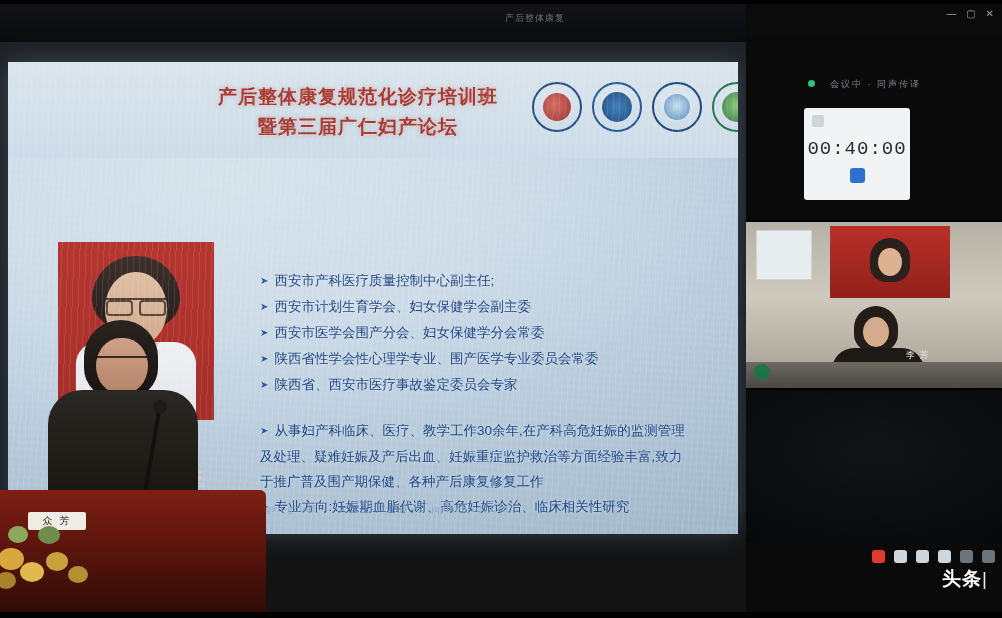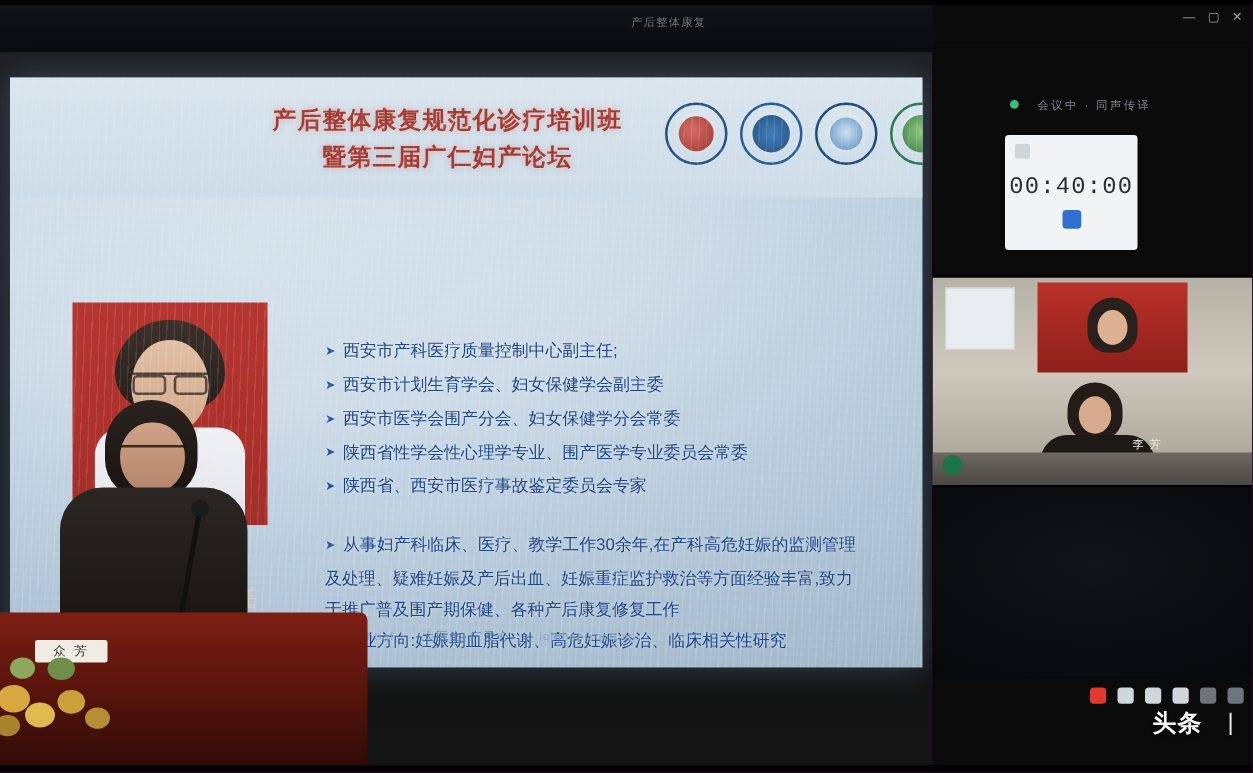--- a/index.html
+++ b/index.html
@@ -162,21 +162,20 @@
     font-size: 9px; color:#4b79b1; letter-spacing: 2px;
     filter: blur(.4px);
   }
   .slide-footer .side { color:#8aa6c6; letter-spacing:1px; }
 
   
   .podium {
     position:absolute; left: 0; bottom: 0; width: 266px; height: 128px;
     background: linear-gradient(180deg,#7e1f14 0%, #5b150d 45%, #2d0a06 100%);
     border-top-right-radius: 6px;
-    padding-left: 28px;
   }
   .podium .plate {
     position:absolute; left: 28px; top: 22px; width: 58px; height: 18px;
     background: #f0ece4; border-radius: 2px;
     display:flex; align-items:center; justify-content:center;
     font-size: 10px; color:#2a2a2a; letter-spacing:2px;
   }
   .flowers {
     position:absolute; left: -6px; bottom: 26px; width: 118px; height: 96px;
   }
@@ -329,21 +328,21 @@
 
   
   .shade-top, .shade-bottom {
     position:absolute; left:0; width: 1002px; background:#000;
   }
   .shade-top { top: 0; height: 4px; }
   .shade-bottom { bottom: 0; height: 6px; }
 
   .watermark {
     position:absolute; right: 14px; bottom: 26px;
-    display:flex; align-items:center; gap: 20px;
+    display:flex; align-items:center; gap: 0;
     color:#ffffff; font-size: 19px; letter-spacing: 1px;
     text-shadow: 0 1px 3px rgba(0,0,0,.8);
   }
   .wm-badge {
     display:flex; align-items:center; gap: 4px;
     font-weight: bold;
   }
   .wm-sep { opacity:.9; }
 </style>
 </head>

